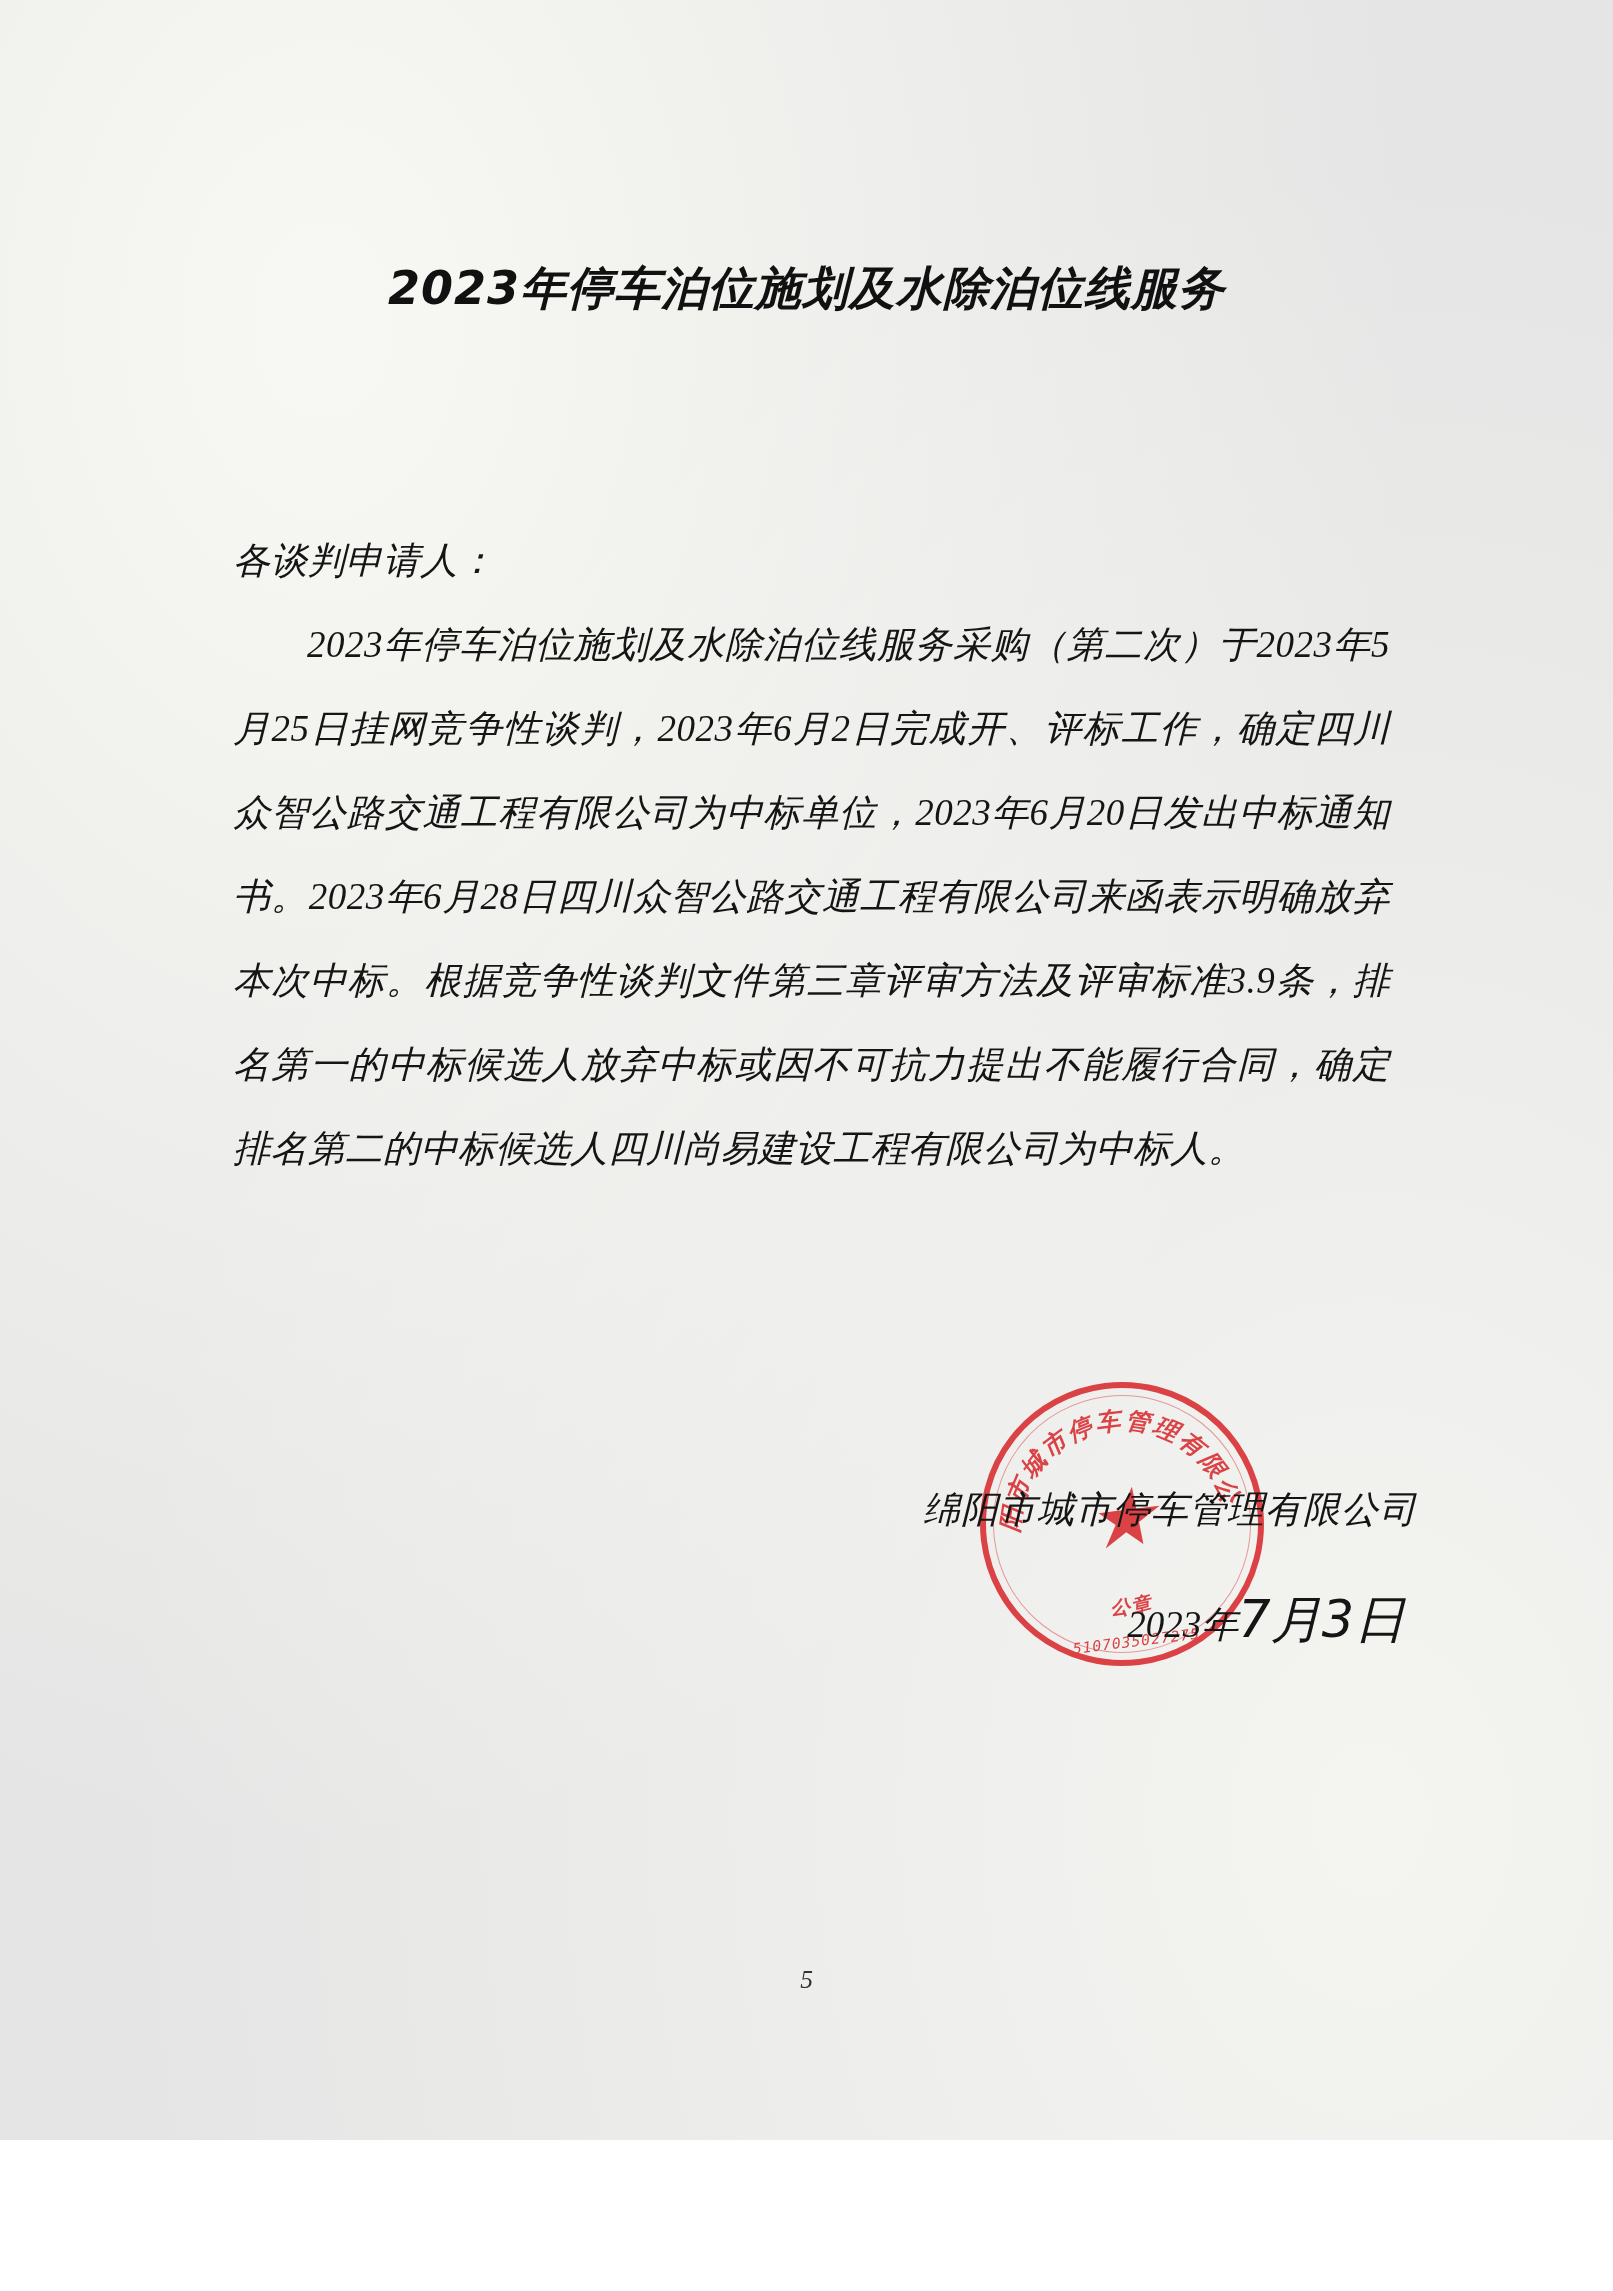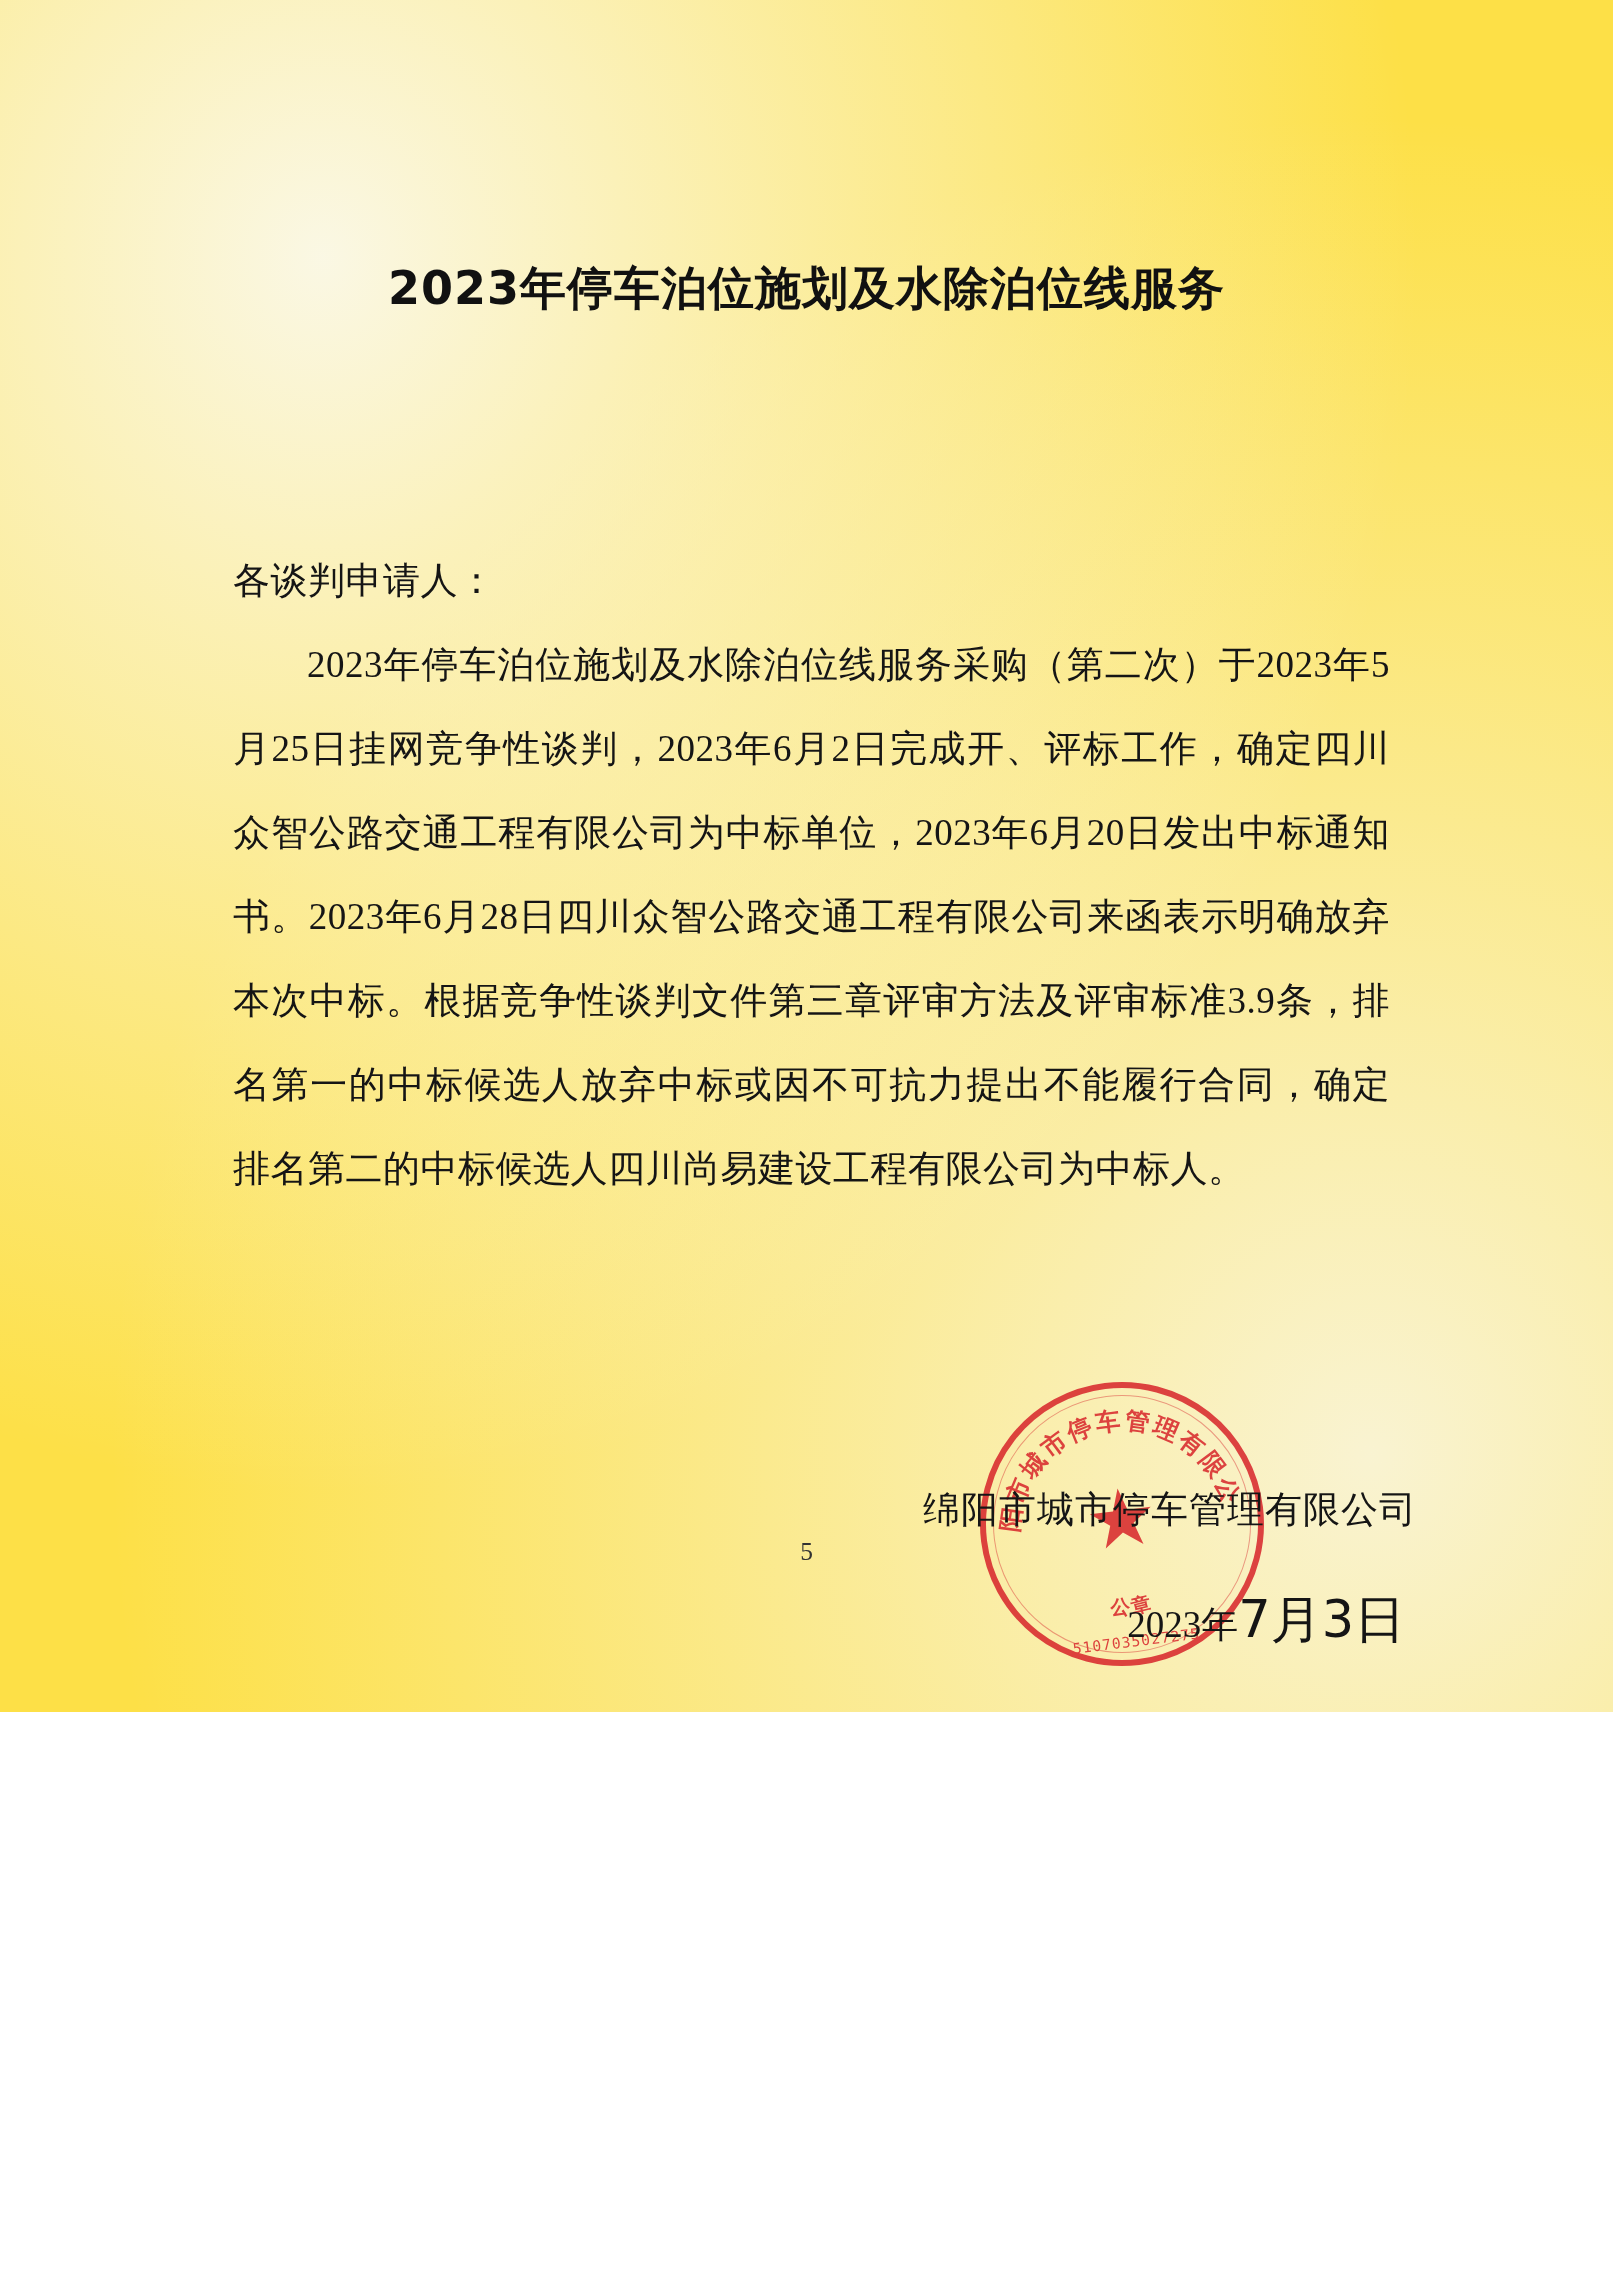--- a/index.html
+++ b/index.html
@@ -11,22 +11,23 @@
     height: 2292px;
     background: #ffffff;
     font-family: "Liberation Serif", "DejaVu Serif", serif;
     color: #1a1a1a;
     position: relative;
     overflow: hidden;
   }
   .page {
     position: relative;
     width: 1613px;
-    height: 1712px;
-    background: #fde047;
+    height: 2140px;
+    background: #e5e5e5;
+    font-style: italic;
   }
   
   .scan-tint {
     position: absolute;
     inset: 0;
     background:
       radial-gradient(ellipse at 20% 15%, rgba(250,250,245,0.9) 0%, rgba(253,253,250,0) 60%),
       radial-gradient(ellipse at 85% 85%, rgba(248,248,244,0.8) 0%, rgba(253,253,250,0) 65%);
     pointer-events: none;
   }
@@ -41,21 +42,21 @@
     font-family: "DejaVu Sans", "Liberation Sans", sans-serif;
     font-weight: bold;
     font-size: 46px;
     letter-spacing: 1px;
     line-height: 86px;
     color: #111111;
   }
   .body-block {
     position: absolute;
     left: 233px;
-    top: 539px;
+    top: 519px;
     width: 1157px;
   }
   .salutation {
     font-size: 37px;
     line-height: 84px;
     color: #151515;
     letter-spacing: 0.5px;
   }
   .para {
     font-size: 37px;

